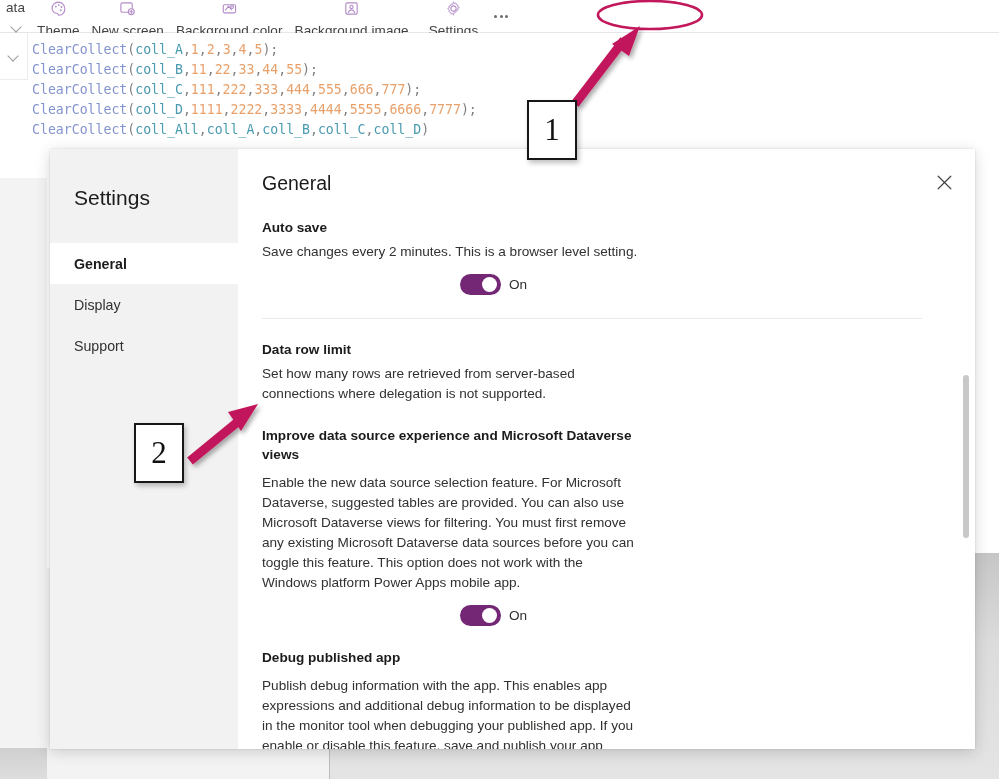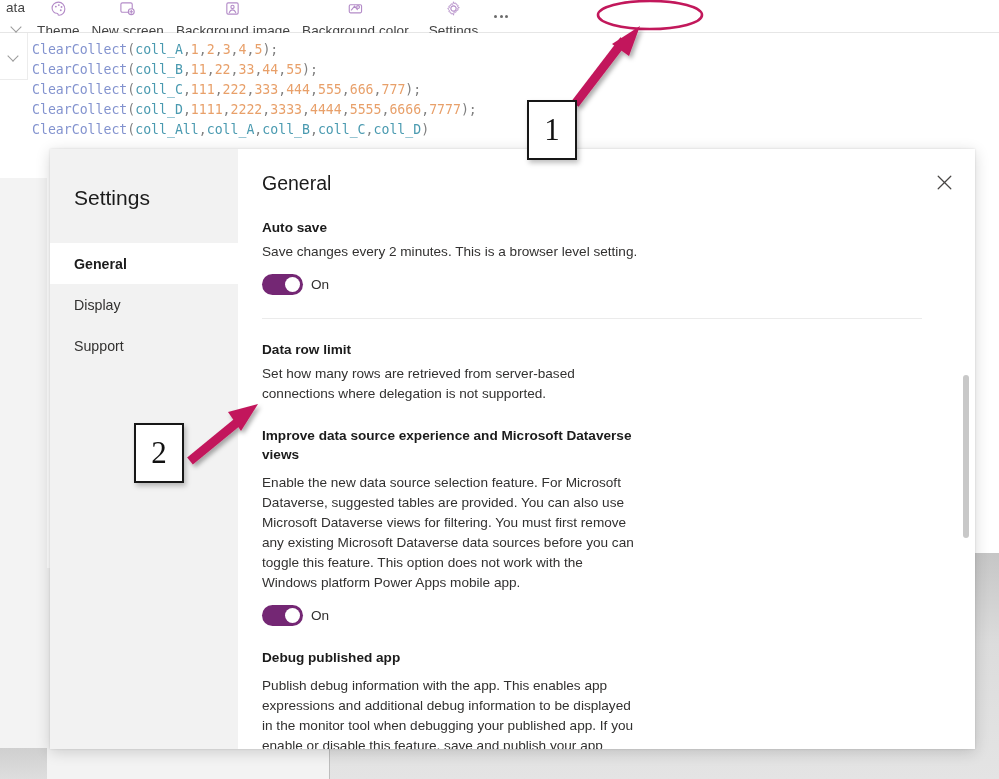--- a/index.html
+++ b/index.html
@@ -275,20 +275,21 @@
     margin: 0;
     width: 660px;
   }
 
   
   .toggle-row {
     display: flex;
     align-items: center;
     gap: 8px;
     margin-top: 12px;
+    justify-content: center;
   }
   .toggle {
     width: 41px; height: 21px;
     border-radius: 11px;
     background: #742774;
     position: relative;
     cursor: default;
     flex: 0 0 41px;
   }
   .toggle .knob {
@@ -393,38 +394,38 @@
             <path d="M13 10.9v3M11.5 12.4h3" stroke="#b48cc8" stroke-width="1.2" stroke-linecap="round"></path>
           </svg>
       </span>
       <span class="tb-label">New screen</span>
       <span class="tb-chev"></span>
     </div>
 
     <div class="tb-item">
       <span>
         <svg class="tb-icon" viewBox="0 0 18 18">
+            <rect x="2.4" y="5" width="13" height="8.6" rx="1.3" fill="none" stroke="#b48cc8" stroke-width="1.2"></rect>
+            <path d="M4.6 10.6 8 6.6l3 3.6" fill="none" stroke="#b48cc8" stroke-width="1.2" stroke-linecap="round"></path>
+            <circle cx="11.7" cy="7.4" r="1.5" fill="none" stroke="#b48cc8" stroke-width="1.2"></circle>
+          </svg>
+      </span>
+      <span class="tb-label">Background color</span>
+      <span class="tb-chev"></span>
+    </div>
+
+    <div class="tb-item">
+      <span>
+        <svg class="tb-icon" viewBox="0 0 18 18">
             <rect x="3" y="3" width="12" height="12" rx="1.4" fill="none" stroke="#b48cc8" stroke-width="1.2"></rect>
             <circle cx="9" cy="7.3" r="1.7" fill="none" stroke="#b48cc8" stroke-width="1.2"></circle>
             <path d="M5.6 13.4c.8-2 2-3 3.4-3s2.6 1 3.4 3" fill="none" stroke="#b48cc8" stroke-width="1.2" stroke-linecap="round"></path>
           </svg>
       </span>
       <span class="tb-label">Background image</span>
-      <span class="tb-chev"></span>
-    </div>
-
-    <div class="tb-item">
-      <span>
-        <svg class="tb-icon" viewBox="0 0 18 18">
-            <rect x="2.4" y="5" width="13" height="8.6" rx="1.3" fill="none" stroke="#b48cc8" stroke-width="1.2"></rect>
-            <path d="M4.6 10.6 8 6.6l3 3.6" fill="none" stroke="#b48cc8" stroke-width="1.2" stroke-linecap="round"></path>
-            <circle cx="11.7" cy="7.4" r="1.5" fill="none" stroke="#b48cc8" stroke-width="1.2"></circle>
-          </svg>
-      </span>
-      <span class="tb-label">Background color</span>
       <span class="tb-chev"></span>
     </div>
 
     <div class="tb-item" style="padding-left:14px;">
       <span>
         <svg class="tb-icon" viewBox="0 0 18 18">
             <path d="M9 6.2A2.8 2.8 0 1 0 9 11.8 2.8 2.8 0 1 0 9 6.2z" fill="none" stroke="#b48cc8" stroke-width="1.2"></path>
             <path d="M9 1.9l.7 1.8 1.9-.5.4 1.9 1.9.4-.5 1.9 1.8.7-1.8.7.5 1.9-1.9.4-.4 1.9-1.9-.5L9 16.1l-.7-1.8-1.9.5-.4-1.9-1.9-.4.5-1.9L2.8 9l1.8-.7-.5-1.9 1.9-.4.4-1.9 1.9.5z" fill="none" stroke="#b48cc8" stroke-width="0.9" stroke-linejoin="round"></path>
           </svg>
       </span>

